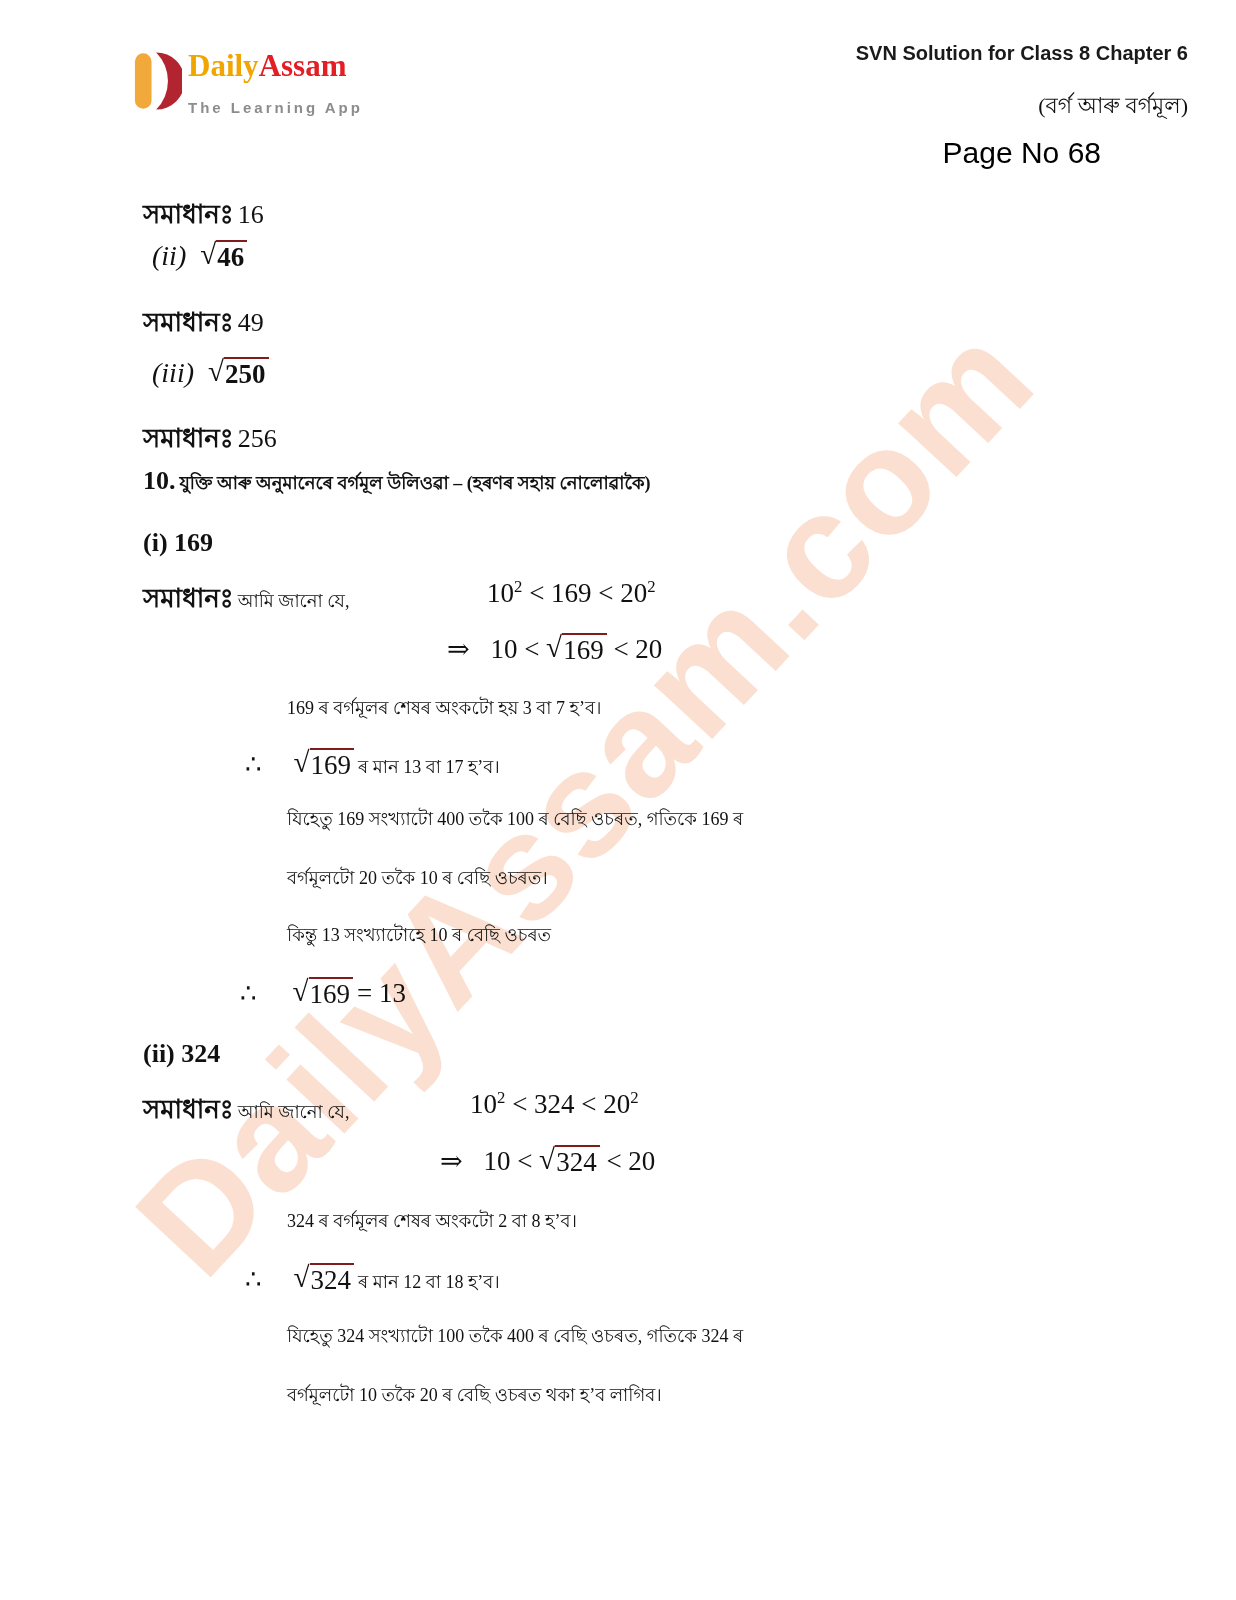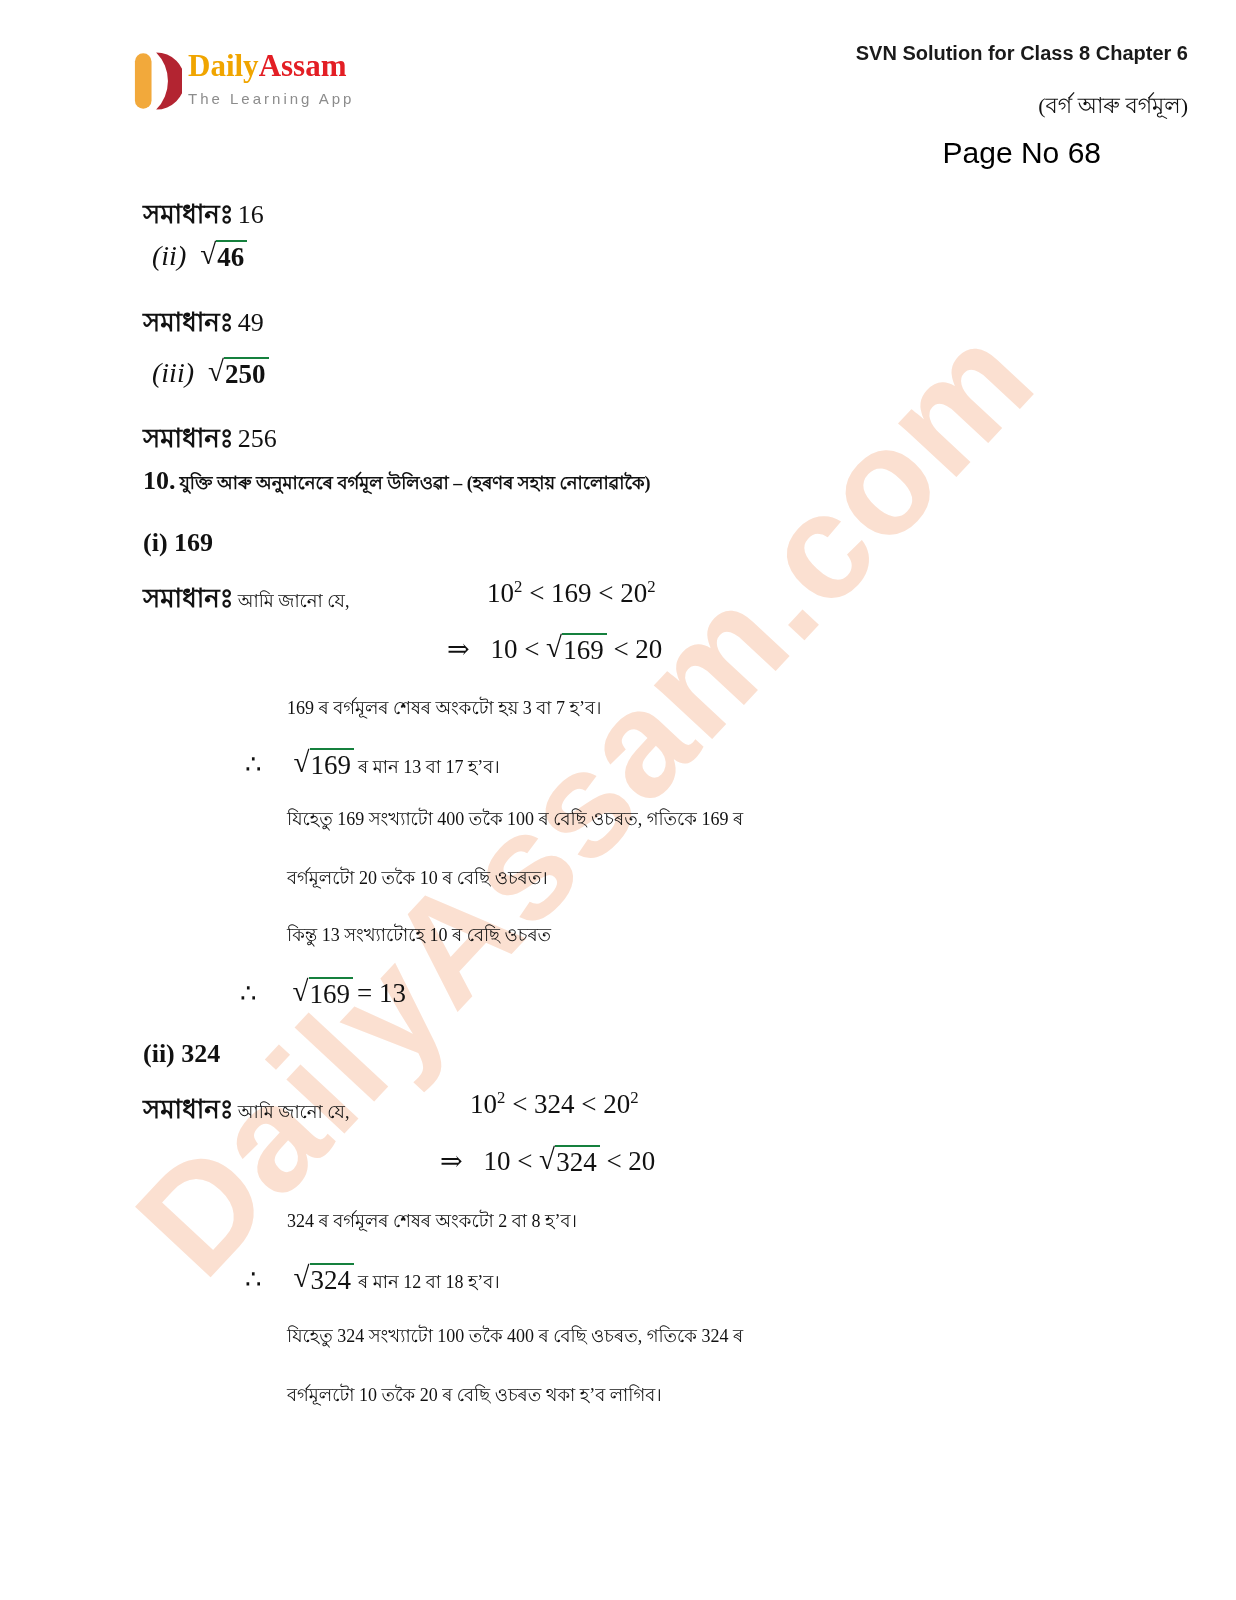--- a/index.html
+++ b/index.html
@@ -14,42 +14,42 @@
     letter-spacing:2px;z-index:0;user-select:none;}
 
   .fg{position:absolute;z-index:1;white-space:nowrap;}
 
   
   .logo{left:126px;top:50px;display:flex;align-items:flex-start;padding-left:8px;}
   .logo-icon{width:48px;height:62px;margin-right:6px;}
   .brand{font-family:"Liberation Serif","DejaVu Serif",serif;font-weight:bold;font-size:31px;line-height:1;}
   .brand .daily{color:#F0A500;}
   .brand .assam{color:#E31E24;}
-  .tagline{font-family:"Liberation Sans","DejaVu Sans",sans-serif;font-weight:normal;
-           font-size:15px;color:#8C8C8C;letter-spacing:3px;margin-top:9px;}
+  .tagline{font-family:"Liberation Sans","DejaVu Sans",sans-serif;font-weight:bold;
+           font-size:15px;color:#8C8C8C;letter-spacing:3px;margin-top:18px;}
 
   
   .doc-title{top:42px;right:48px;text-align:right;
     font-family:"Liberation Sans","DejaVu Sans",sans-serif;font-weight:600;font-size:20px;color:#1a1a1a;}
   .doc-subtitle{top:88px;right:48px;text-align:right;font-size:22px;color:#111;}
   .page-no{top:136px;right:135px;text-align:right;
     font-family:"Liberation Sans","DejaVu Sans",sans-serif;font-size:30px;color:#000;}
 
   
   .bn{font-size:18px;}
   .lbl{font-weight:bold;font-size:26px;}
   .num{font-size:26px;}
   .mathl{font-size:27px;}
   .itm{font-style:italic;font-size:28px;}
   .bold{font-weight:bold;}
   sup{font-size:62%;vertical-align:super;line-height:0;}
 
   .sqrt{display:inline-flex;align-items:flex-start;}
   .sqrt .sign{line-height:1.05;font-size:1.08em;transform:translateY(-1px);}
-  .sqrt .rad{border-top:2px solid #15803d;line-height:1.15;padding:0 3px 0 1px;}
+  .sqrt .rad{border-top:2px solid #7f1d1d;line-height:1.15;padding:0 3px 0 1px;}
 
   .therefore{font-size:26px;}
 
   
   .footer-btn{left:442px;top:1490px;width:360px;height:48px;border-radius:26px;
     background:#7B2AA8;border:3px solid #3A3866;display:flex;align-items:center;justify-content:center;
     font-family:"Liberation Sans","DejaVu Sans",sans-serif;font-size:23px;color:#C6BAD4;cursor:pointer;}
 </style>
 </head>
 <body>

